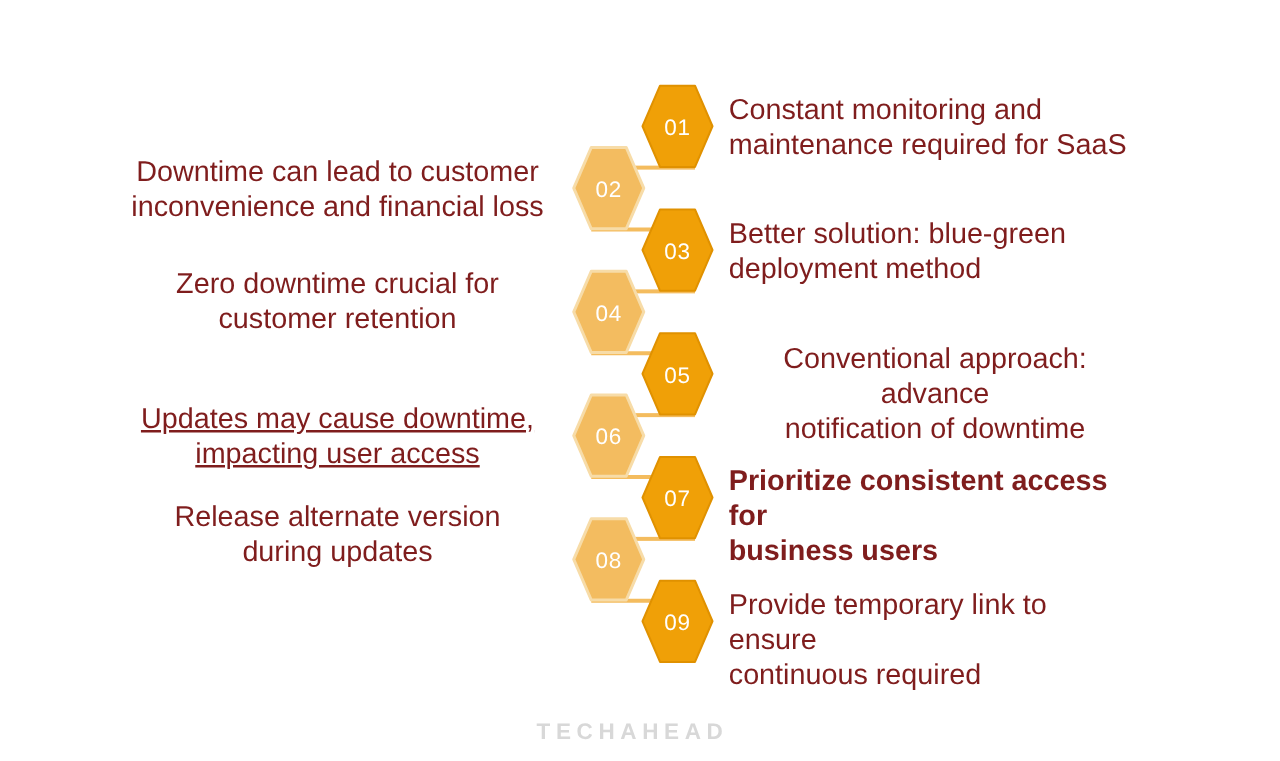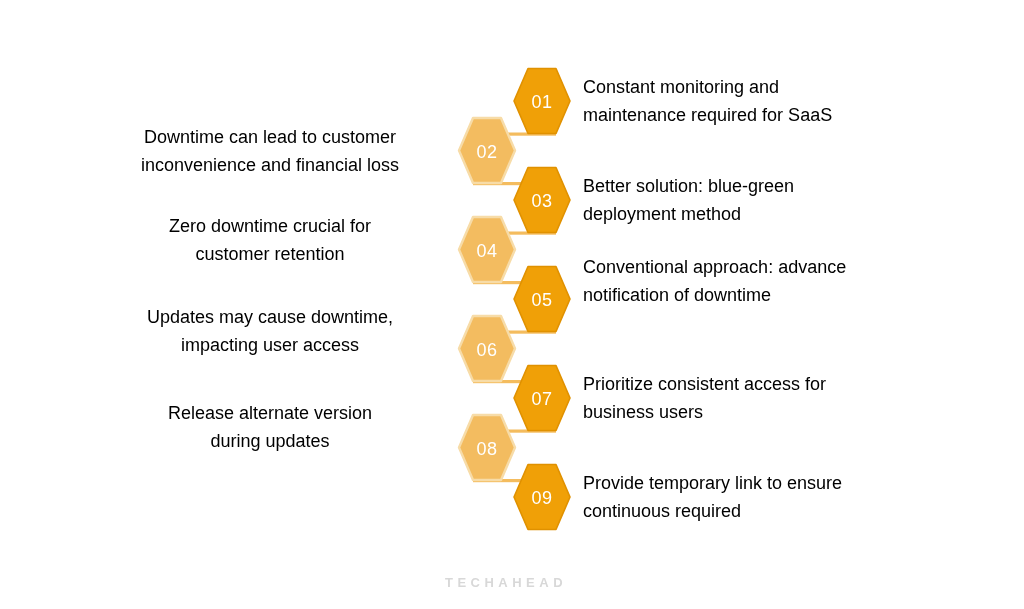--- a/index.html
+++ b/index.html
@@ -39,23 +39,23 @@
     fill: #ffffff;
     text-anchor: middle;
     dominant-baseline: central;
     letter-spacing: 0.5px;
   }
 
   
   .caption {
     position: absolute;
     font-family: "Liberation Sans", sans-serif;
-    font-size: 18px;
+    font-size: 23px;
     line-height: 28px;
-    color: #000000;
+    color: #7f1d1d;
     white-space: pre-line;
   }
   .caption.right {
     left: 583px;
     width: 330px;
     text-align: left;
   }
   .caption.left {
     right: 589px;
     width: 330px;
@@ -63,21 +63,21 @@
   }
 
   
   #watermark {
     position: absolute;
     left: 0;
     right: 12px;
     top: 575px;
     text-align: center;
     font-family: "Liberation Sans", sans-serif;
-    font-size: 13px;
+    font-size: 18px;
     font-weight: bold;
     letter-spacing: 4.5px;
     color: #d8d8d8;
   }
 </style>
 </head>
 <body>
 
 <div id="infographic">
 
@@ -136,25 +136,25 @@
 
   <div id="captions">
       <div class="caption right" style="top: 73px;">Constant monitoring and
 maintenance required for SaaS</div>
       <div class="caption left" style="top: 122.5px;">Downtime can lead to customer
 inconvenience and financial loss</div>
       <div class="caption right" style="top: 172px;">Better solution: blue-green
 deployment method</div>
       <div class="caption left" style="top: 212px;">Zero downtime crucial for
 customer retention</div>
-      <div class="caption right" style="top: 253px;">Conventional approach: advance
+      <div class="caption right" style="top: 272px; text-align: center;">Conventional approach: advance
 notification of downtime</div>
-      <div class="caption left" style="top: 303px;">Updates may cause downtime,
+      <div class="caption left" style="top: 320px; text-decoration: underline;">Updates may cause downtime,
 impacting user access</div>
-      <div class="caption right" style="top: 370px;">Prioritize consistent access for
+      <div class="caption right" style="top: 370px; font-weight: bold;">Prioritize consistent access for
 business users</div>
       <div class="caption left" style="top: 399px;">Release alternate version
 during updates</div>
       <div class="caption right" style="top: 469px;">Provide temporary link to ensure
 continuous required</div>
     </div>
 
   <div id="watermark">TECHAHEAD</div>
 
 </div>

